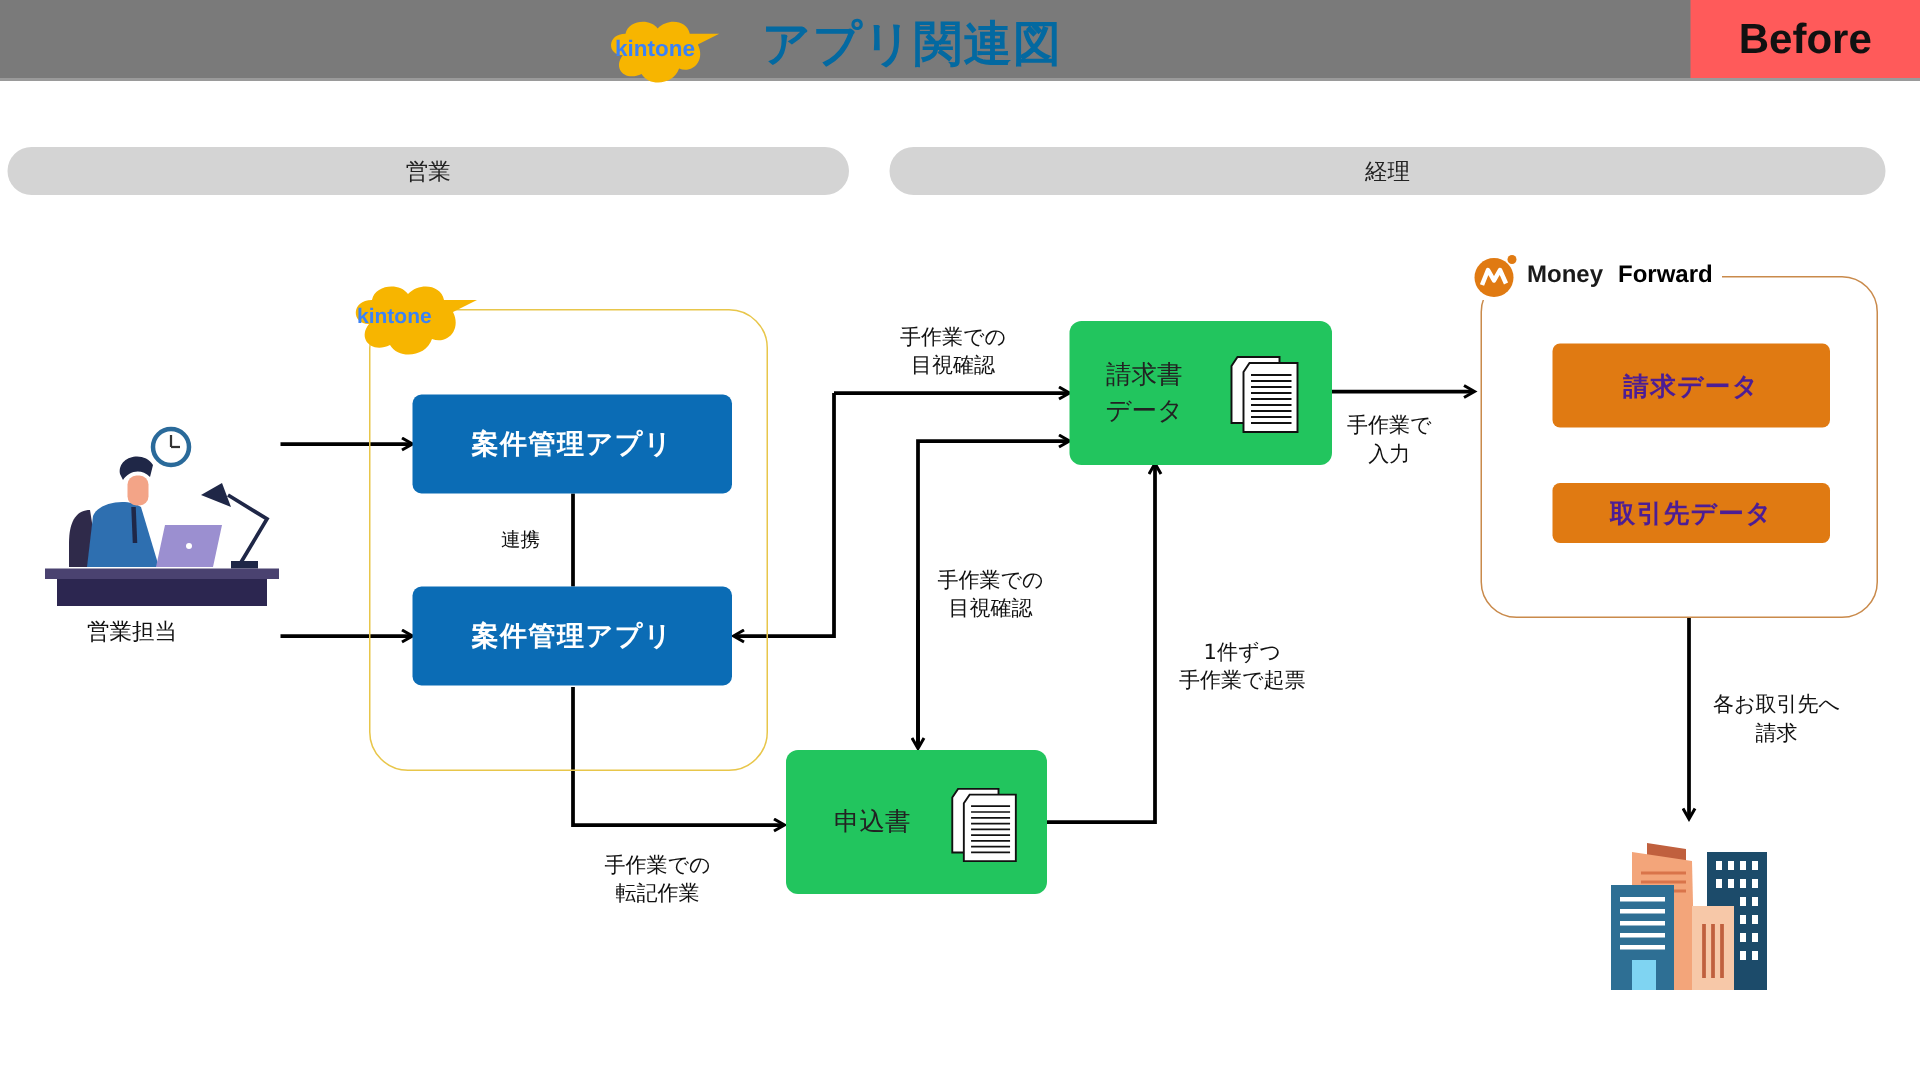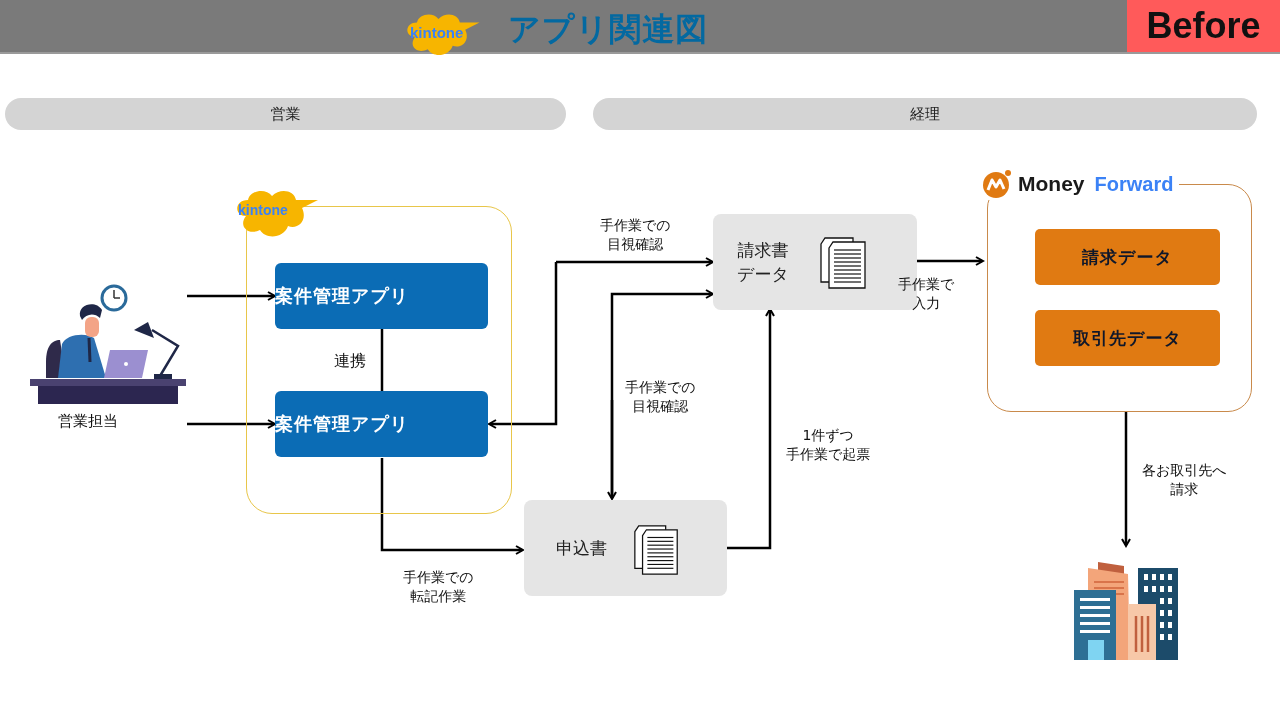--- a/index.html
+++ b/index.html
@@ -2,37 +2,37 @@
 <html><head>
 <meta charset="utf-8">
 <style>
   html, body { margin:0; padding:0; }
   body { width:1280px; height:720px; position:relative; background:#ffffff; overflow:hidden;
          font-family:"DejaVu Sans","Liberation Sans",sans-serif; color:#111; }
   .abs { position:absolute; }
   .header { left:0; top:0; width:1280px; height:52px; background:#7a7a7a; border-bottom:2px solid #9a9a9a; }
   .title { left:508px; top:8px; font-size:32px; font-weight:bold; color:#0369a1; letter-spacing:1px; }
   .before { left:1127px; top:0; width:153px; height:52px; background:#ff5a5a; color:#111;
-            font-family:"Liberation Sans",sans-serif; font-weight:bold; font-size:36px;
+            font-family:"Liberation Sans",sans-serif; font-weight:bold; font-size:28px;
             display:flex; align-items:center; justify-content:center; }
   .cloud { width:88px; height:50px; }
   .cloud-text { font-family:"Liberation Sans",sans-serif; font-weight:bold; color:#3b82f6; font-size:15px; }
   .lane { top:98px; height:32px; background:#d4d4d4; border-radius:16px; display:flex; align-items:center;
           justify-content:center; font-size:15px; color:#222; }
   .kbox { left:246px; top:206px; width:264px; height:306px; border:1.5px solid #e8c64a; border-radius:26px; }
   .app { background:#0b6cb5; color:#fff; font-weight:bold; font-size:18px; border-radius:6px;
-         display:flex; align-items:center; letter-spacing:1px; }
-  .doc { background:#e5e5e5; border-radius:8px;padding-left:29px; }
+         display:flex; align-items:center; justify-content:center; letter-spacing:1px; }
+  .doc { background:#22c55e; border-radius:8px; }
   .doc-label { font-size:17px; color:#222; line-height:24px; text-align:center; }
   .lbl { font-size:14px; line-height:19px; text-align:center; color:#111; white-space:nowrap; }
   .mfbox { left:987px; top:184px; width:263px; height:226px; border:1.5px solid #c98a4b; border-radius:24px; }
   .mf-head { left:976px; top:168px; height:32px; background:#fff; padding:0 6px; display:flex; align-items:center; gap:6px; }
-  .mf-money { font-family:"Liberation Sans",sans-serif; font-weight:bold; font-size:21px; color:#1a1a1a;text-align:right; }
-  .mf-fwd { font-family:"Liberation Sans",sans-serif; font-weight:bold; font-size:20px; color:#3b82f6; margin-left:4px; }
-  .mfitem { background:#e07a12; color:#0f172a; font-weight:bold; font-size:17px; border-radius:5px;
+  .mf-money { font-family:"Liberation Sans",sans-serif; font-weight:bold; font-size:16px; color:#1a1a1a;text-align:right; }
+  .mf-fwd { font-family:"Liberation Sans",sans-serif; font-weight:bold; font-size:16px; color:#000000; margin-left:4px; }
+  .mfitem { background:#e07a12; color:#4c1d95; font-weight:bold; font-size:17px; border-radius:5px;
             display:flex; align-items:center; justify-content:center; letter-spacing:1px; }
   svg.lines { position:absolute; left:0; top:0; }
 </style>
 </head>
 <body>
 
 <div class="abs header"></div>
 <div class="abs" style="left:398px;top:10px;">
   <svg class="cloud" viewBox="0 0 88 56" width="96" height="56">
     <path d="M14 30 C2 30 2 14 16 14 C18 4 34 2 40 10 C48 2 62 4 64 14 L86 14 L70 22 C76 34 66 44 56 40 C52 52 34 54 28 44 C16 50 6 40 14 30 Z" fill="#f7b500"></path>
@@ -94,21 +94,21 @@
 <div class="abs kbox"></div>
 <div class="abs" style="left:232px;top:186px;">
   <svg viewBox="0 0 88 56" width="88" height="56">
     <path d="M14 30 C2 30 2 14 16 14 C18 4 34 2 40 10 C48 2 62 4 64 14 L86 14 L70 22 C76 34 66 44 56 40 C52 52 34 54 28 44 C16 50 6 40 14 30 Z" fill="#f7b500"></path>
   </svg>
   <span class="abs cloud-text" style="left:6px;top:16px;font-size:14px;">kintone</span>
 </div>
 <div class="abs app" style="left:275px;top:263px;width:213px;height:66px;">
   <span>案件管理アプリ</span>
 </div>
-<div class="abs lbl" style="left:334px;top:351px;font-size:16px;">連携</div>
+<div class="abs lbl" style="left:334px;top:351px;font-size:13px;">連携</div>
 <div class="abs app" style="left:275px;top:391px;width:213px;height:66px;">
   <span>案件管理アプリ</span>
 </div>
 
 <div class="abs doc" style="left:713px;top:214px;width:175px;height:96px;">
   <div class="abs doc-label" style="left:24px;top:24px;">
     <div>請求書</div>
     <div>データ</div>
   </div>
   <svg class="abs" style="left:106px;top:22px;" width="50" height="54" viewBox="0 0 50 54">
@@ -178,21 +178,21 @@
     <circle cx="14" cy="16" r="13" fill="#e07a12"></circle>
     <path d="M6 21 L10 11 L14 18 L18 11 L22 20" fill="none" stroke="#fff" stroke-width="3" stroke-linejoin="round"></path>
     <circle cx="26" cy="4" r="3" fill="#e07a12"></circle>
   </svg>
   <span class="mf-money">Money</span>
   <span class="mf-fwd">Forward</span>
 </div>
 <div class="abs mfitem" style="left:1035px;top:229px;width:185px;height:56px;">
   <span>請求データ</span>
 </div>
-<div class="abs mfitem" style="left:1035px;top:310px;width:185px;height:56px;">
+<div class="abs mfitem" style="left:1035px;top:322px;width:185px;height:40px;">
   <span>取引先データ</span>
 </div>
 
 <svg class="abs" style="left:1072px;top:556px;" width="110" height="108" viewBox="0 0 110 108">
   <path d="M26 6 L52 10 L52 18 L26 16 Z" fill="#c0603e"></path>
   <path d="M16 12 L56 18 L58 104 L16 104 Z" fill="#f3a57a"></path>
   <g stroke="#d9744a" stroke-width="2">
       <line x1="22" y1="26" x2="52" y2="26"></line>
       <line x1="22" y1="32" x2="52" y2="32"></line>
       <line x1="22" y1="38" x2="52" y2="38"></line>

